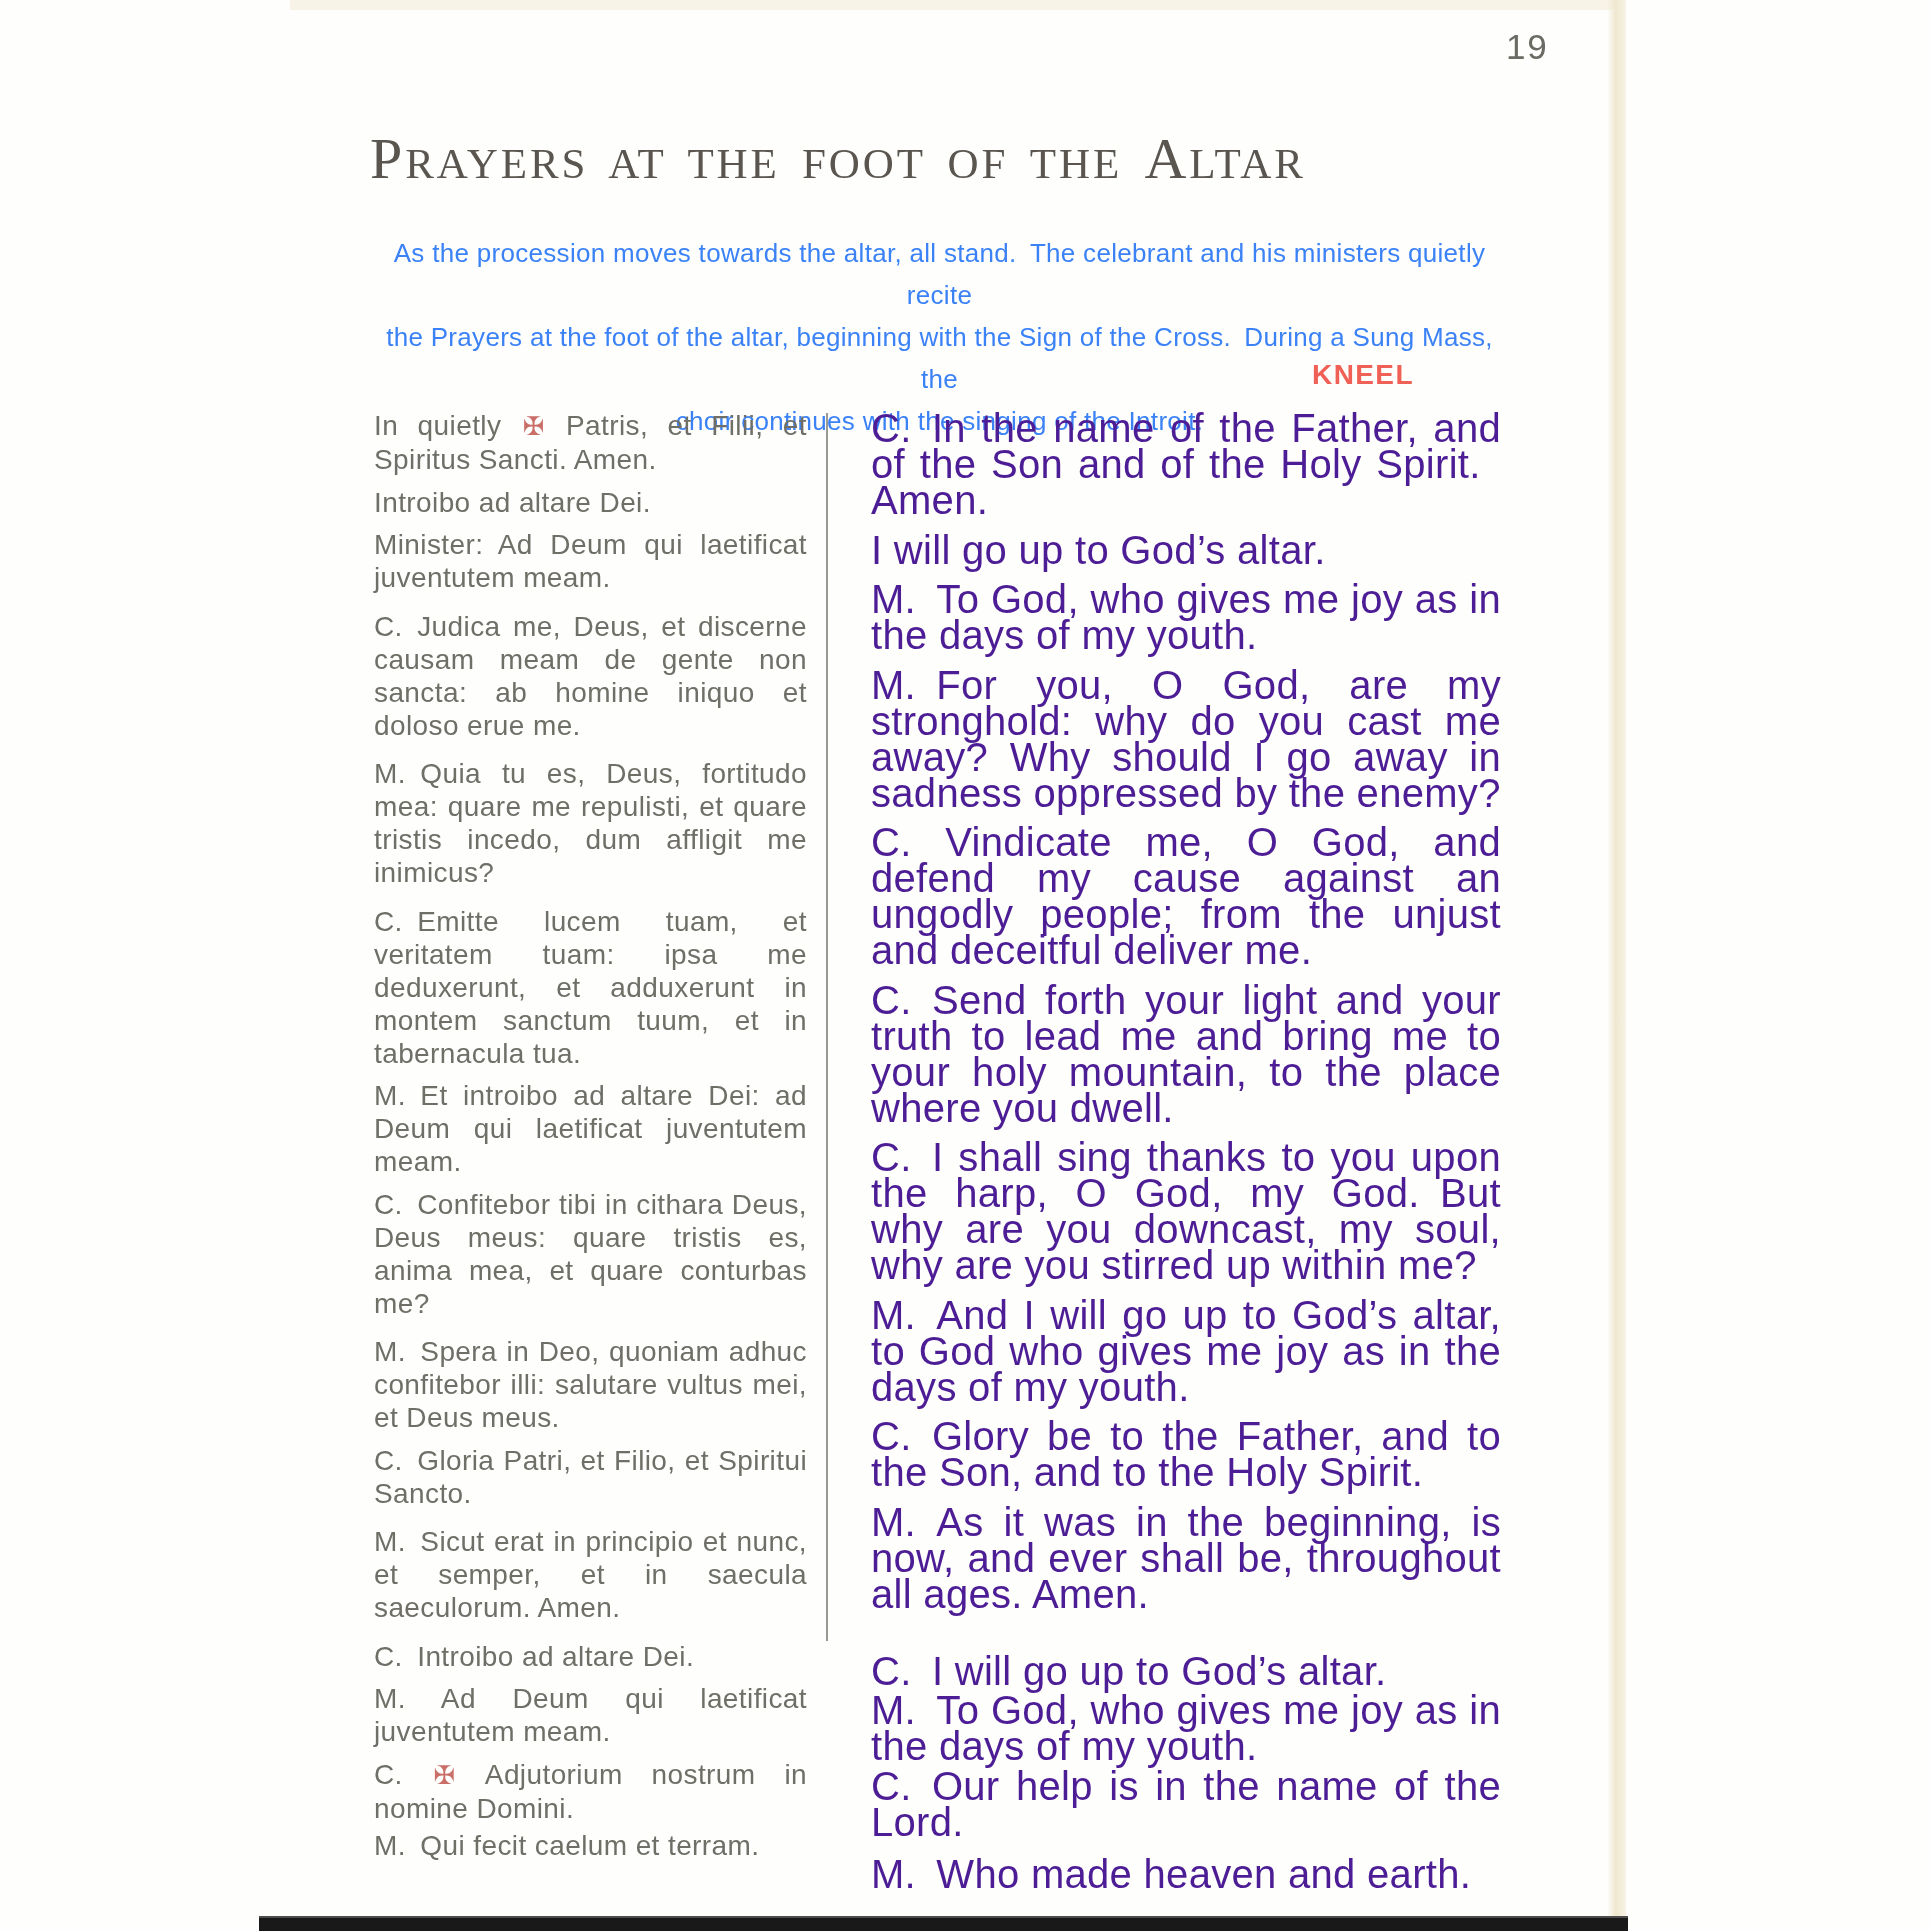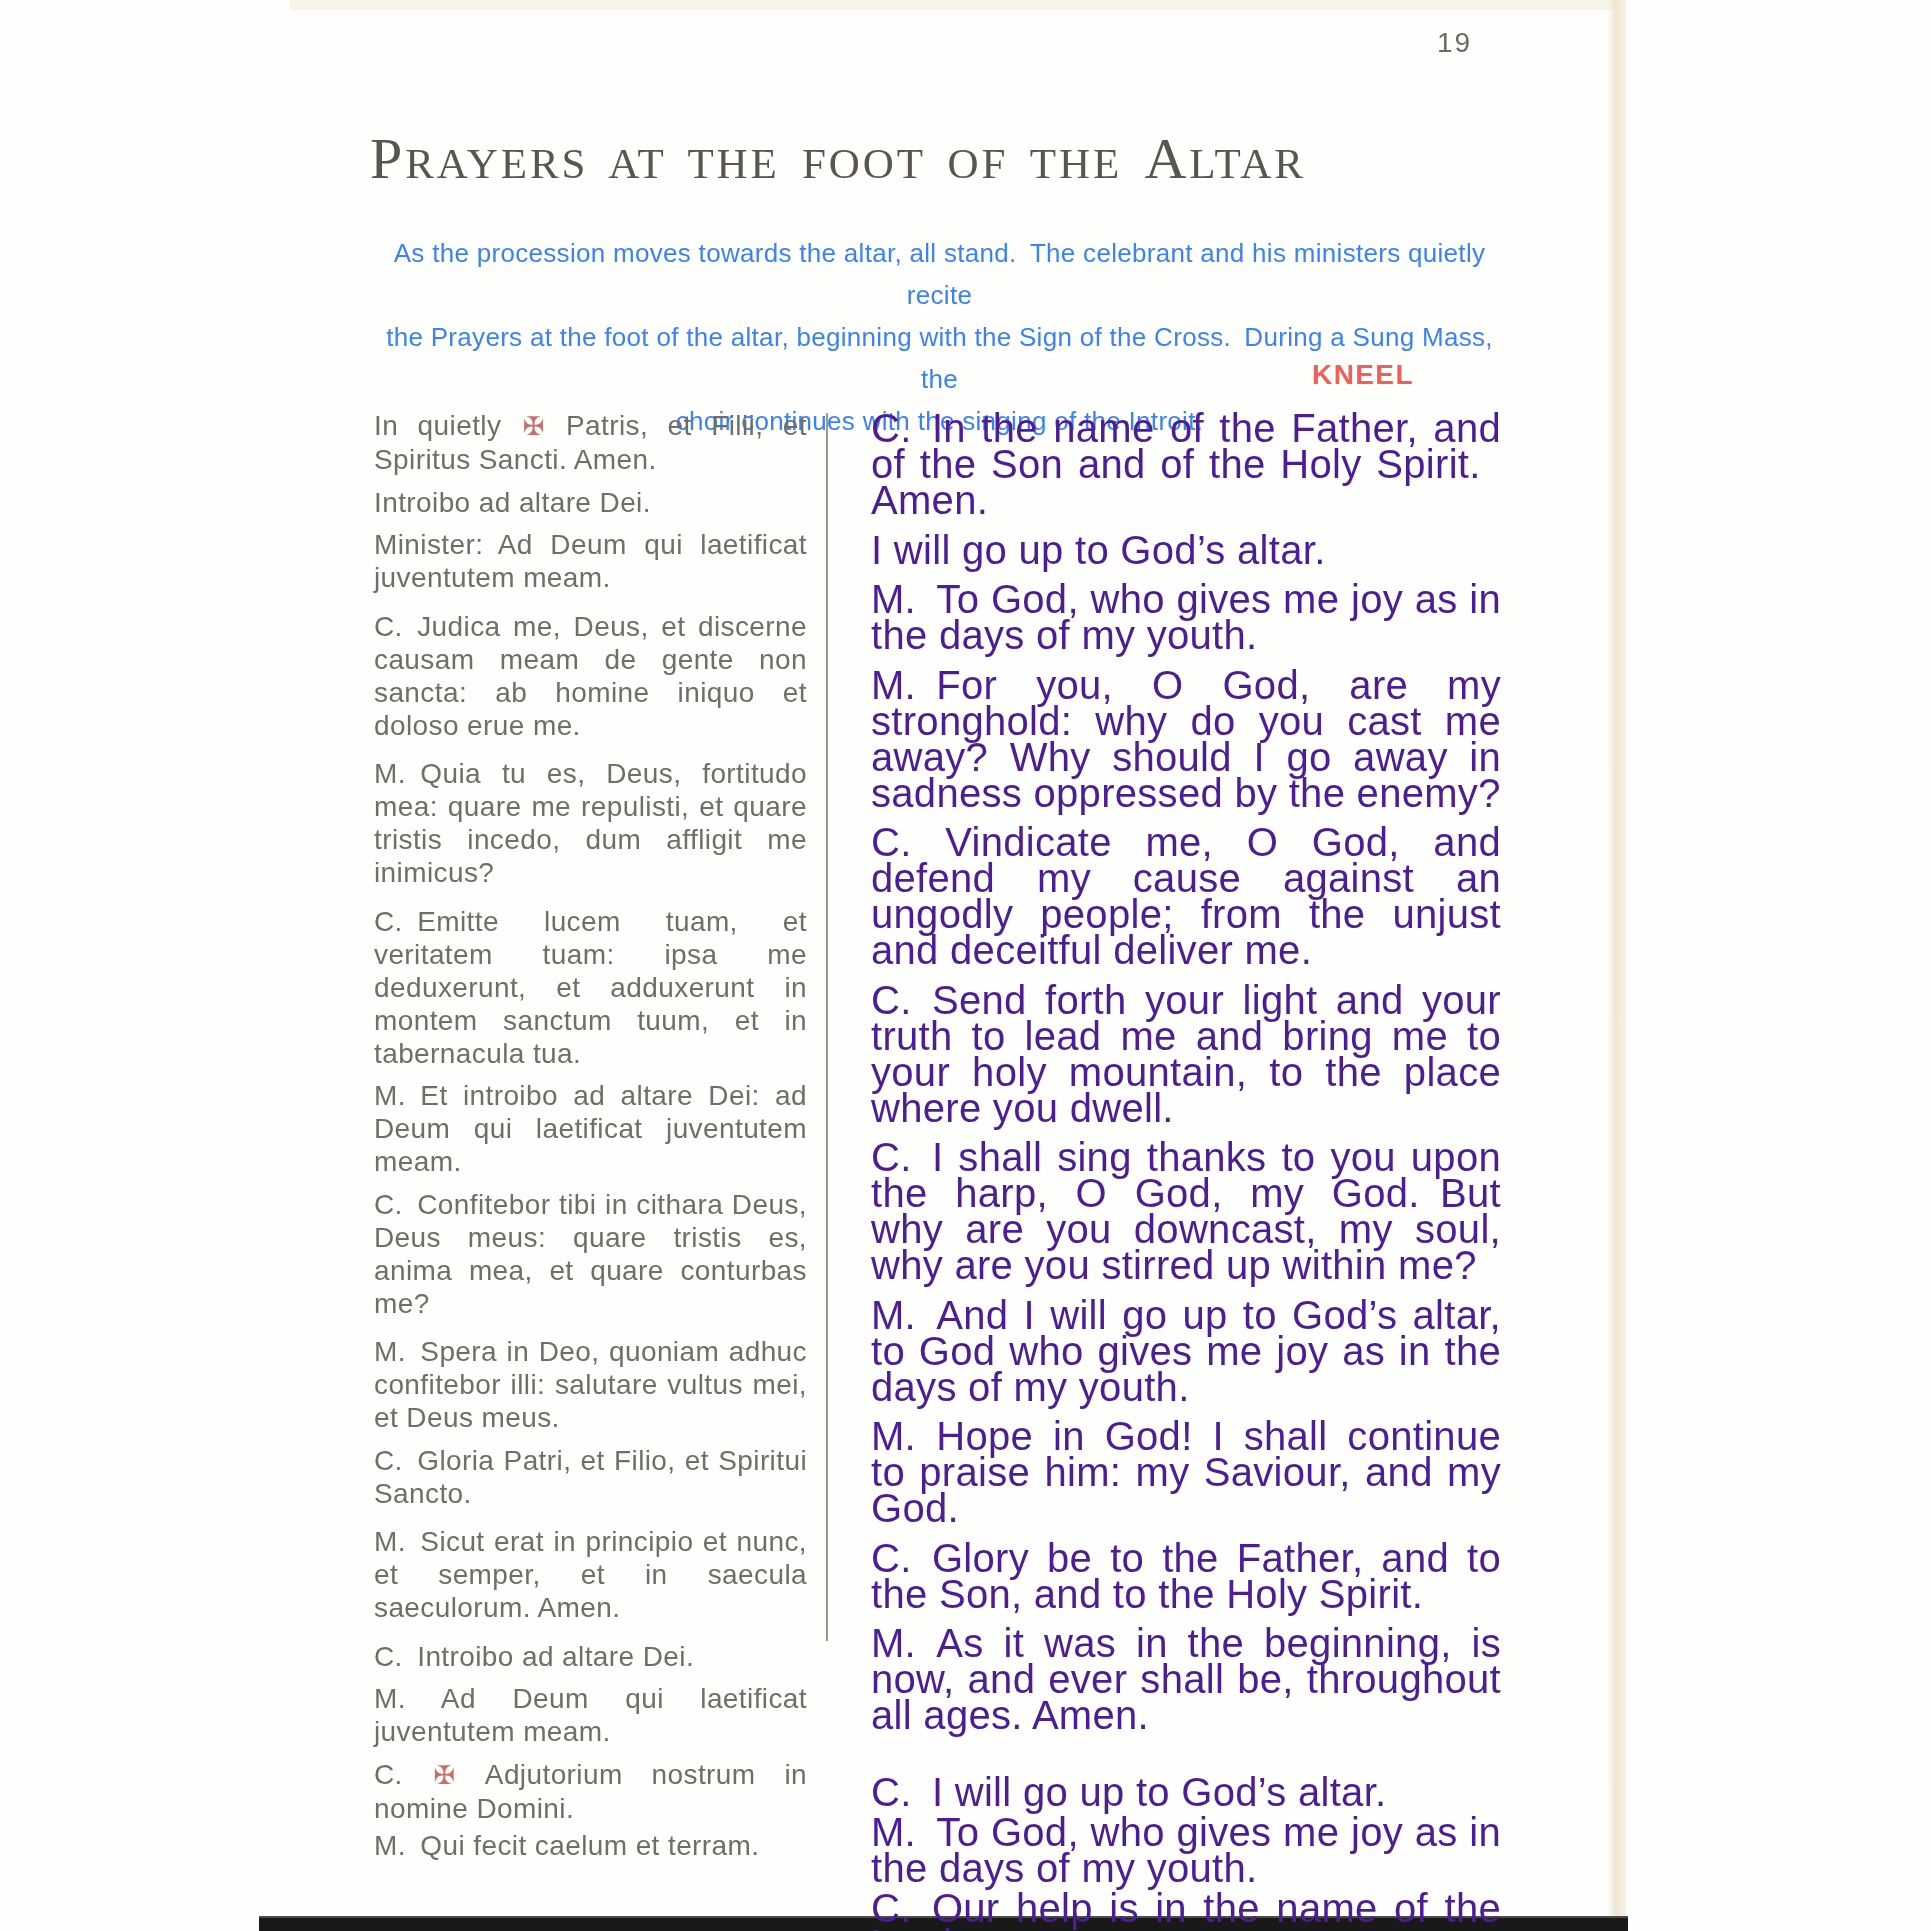--- a/index.html
+++ b/index.html
@@ -19,22 +19,22 @@
   .edge-top{
     position:absolute;left:290px;top:0;width:1336px;height:9.7px;
     background:#f5efdf;opacity:.75;
   }
   .bottom-bar{
     position:absolute;left:259px;top:1916px;width:1369px;height:15.4px;
     background:#191919;border-top:2.9px solid #4c4c4c;
   }
   
   .page-number{
-    position:absolute;left:1437px;top:27px;
-    font-size:28px;letter-spacing:1.9px;color:#6b6b63;
+    position:absolute;left:1506px;top:27px;
+    font-size:35px;letter-spacing:1.9px;color:#6b6b63;
   }
   .title{
     position:absolute;left:370px;top:108px;
     font-family:"Liberation Serif", serif;
     font-weight:400;color:#5a564f;
     letter-spacing:2.9px;word-spacing:8.7px;
     line-height:60px;white-space:nowrap;
   }
   .title .big{font-size:58px;}
   .title .small{font-size:43px;}
@@ -113,21 +113,20 @@
 
   <div class="col col-right">
     <p>C. In the name of the Father, and of the Son and of the Holy Spirit. Amen.</p>
     <p>I will go up to God’s altar.</p>
     <p>M. To God, who gives me joy as in the days of my youth.</p>
     <p>M. For you, O God, are my stronghold: why do you cast me away? Why should I go away in sadness oppressed by the enemy?</p>
     <p>C. Vindicate me, O God, and defend my cause against an ungodly people; from the unjust and deceitful deliver me.</p>
     <p>C. Send forth your light and your truth to lead me and bring me to your holy mountain, to the place where you dwell.</p>
     <p>C. I shall sing thanks to you upon the harp, O God, my God. But why are you downcast, my soul, why are you stirred up within me?</p>
     <p>M. And I will go up to God’s altar, to God who gives me joy as in the days of my youth.</p>
-    <p>M. Hope in God! I shall continue to praise him: my Saviour, and my God.</p>
     <p>C. Glory be to the Father, and to the Son, and to the Holy Spirit.</p>
     <p>M. As it was in the beginning, is now, and ever shall be, throughout all ages. Amen.</p>
     <p class="bigsep tight">C. I will go up to God’s  altar.</p>
     <p class="tight">M. To God, who gives me joy as in the days of my youth.</p>
     <p>C. Our help is in the name of the Lord.</p>
     <p class="sep">M. Who made heaven and earth.</p>
   </div>
 
 </div>
 

